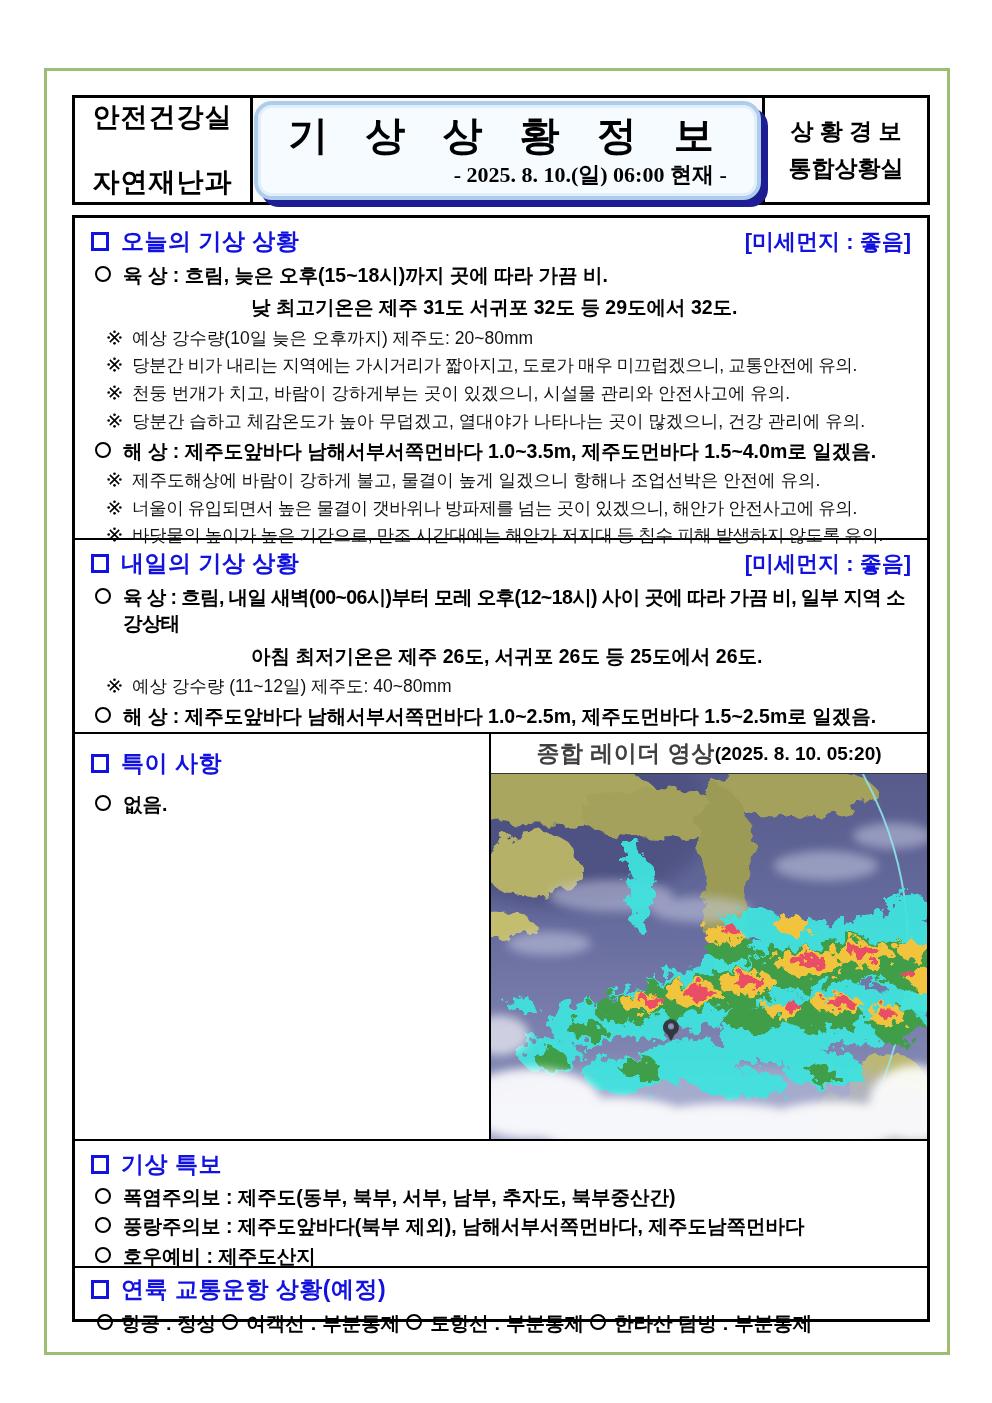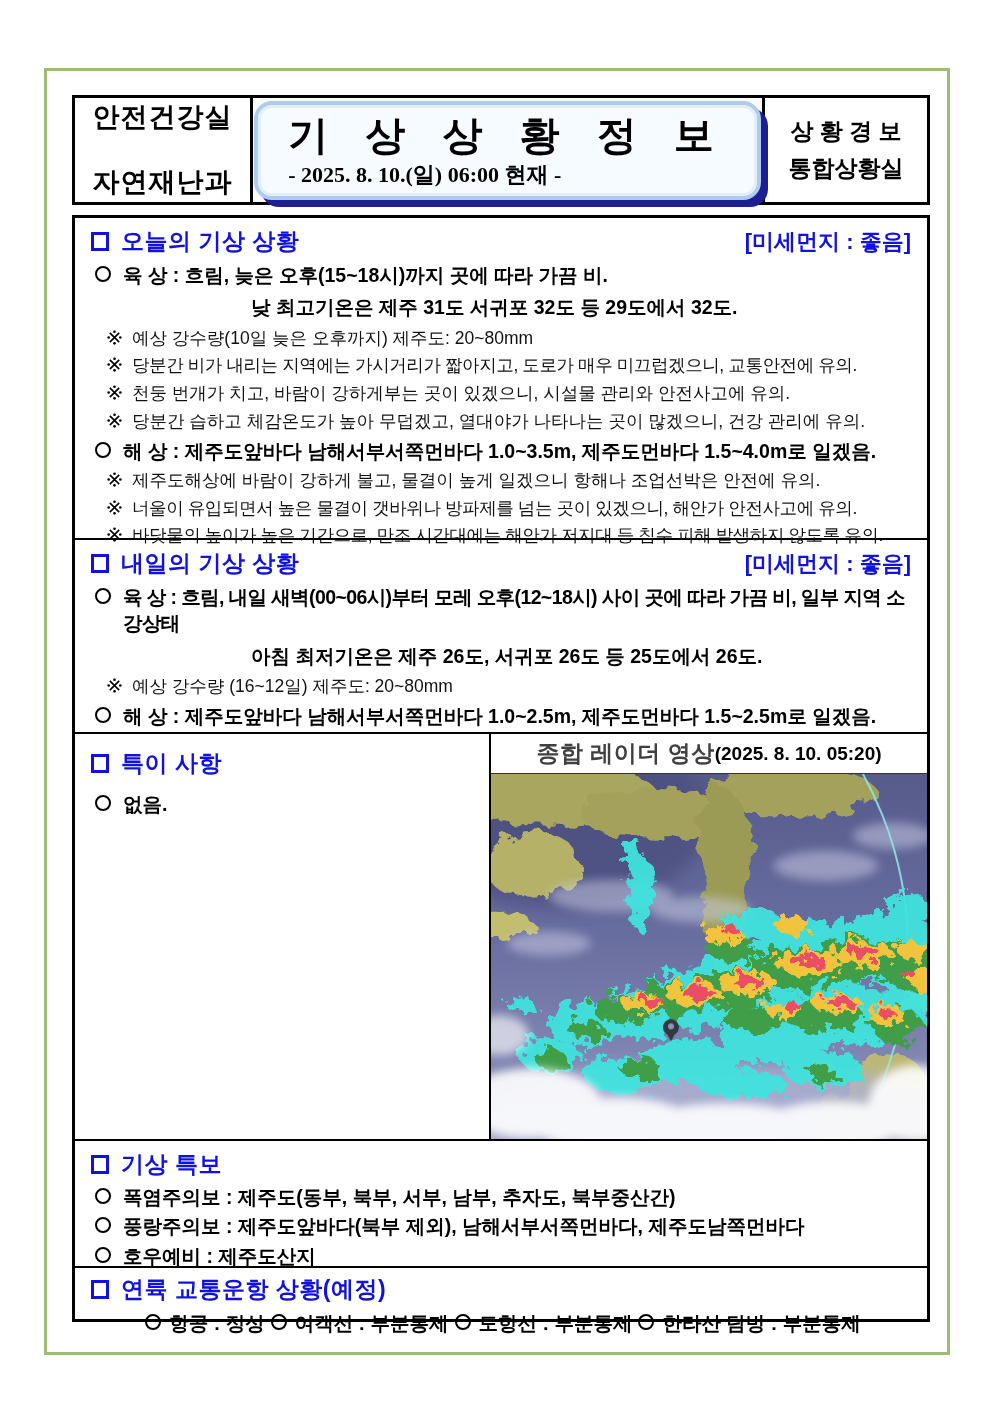--- a/index.html
+++ b/index.html
@@ -4,21 +4,21 @@
 <style>
   * { margin:0; padding:0; box-sizing:border-box; }
   body { background:#fff; font-family:"Liberation Sans","DejaVu Sans",sans-serif; }
   .page { position:relative; width:992px; height:1403px; background:#fff; overflow:hidden; }
   .green-frame { position:absolute; left:44px; top:68px; width:906px; height:1287px; border:3px solid #9dbd72; }
 
   
   .hdr { position:absolute; left:72px; top:95px; width:858px; height:110px; border:3px solid #000; display:flex; background:#fff; }
   .hdr-left { width:178px; border-right:3px solid #000; display:flex; flex-direction:column; justify-content:space-between; align-items:center; font-size:27px; font-weight:bold; line-height:1.45; letter-spacing:1px; }
   .hdr-center { flex:1; border-right:3px solid #000; background:#fafafa; display:flex; align-items:center; justify-content:center; }
-  .title-box { border-radius:18px; background:#f6fbff; border:4px solid #aecdec; box-shadow:7px 7px 0 #1d1d94, inset 0 0 0 3px #e2effb; padding:3px 30px 6px; text-align:left; }
+  .title-box { border-radius:18px; background:#f6fbff; border:4px solid #aecdec; box-shadow:7px 7px 0 #1d1d94, inset 0 0 0 3px #e2effb; padding:3px 30px 6px; text-align:right; }
   .main-title { font-size:40px; font-weight:bold; letter-spacing:13px; color:#000; white-space:nowrap; }
   .sub-title { font-family:"Liberation Serif","DejaVu Serif",serif; font-size:22px; font-weight:bold; color:#000; margin-top:-3px; white-space:nowrap; }
   .hdr-right { width:162px; display:flex; flex-direction:column; justify-content:center; align-items:center; font-size:23px; font-weight:bold; line-height:1.6; }
 
   
   .main { position:absolute; left:72px; top:215px; width:858px; border:3px solid #000; background:#fff; }
   .row { border-top:2px solid #000; padding:6px 12px 4px 14px; }
   .row:first-child { border-top:none; }
 
   .sec-head { display:flex; align-items:center; justify-content:space-between; margin:2px 0 4px; }
@@ -37,21 +37,21 @@
   
   .row-split { display:flex; padding:0; }
   .split-left { flex:1; border-right:2px solid #000; padding:6px 10px 4px 14px; }
   .split-right { width:436px; }
   .radar-title { height:39px; display:flex; align-items:center; justify-content:center; white-space:nowrap; background:#fff; }
   .radar-title .blue { color:#404040; font-weight:bold; font-size:23px; letter-spacing:0.5px; }
   .radar-title .time { color:#000; font-weight:bold; font-size:19px; }
   .radar-img { display:block; width:436px; height:366px; border-top:1px solid #333; }
 
   
-  .transport-items { display:flex; justify-content:center; padding:1px 6px 3px 2px; }
+  .transport-items { display:flex; justify-content:flex-start; padding:1px 6px 3px 2px; }
   .transport-items .ln { margin:2px 0; white-space:nowrap; }
   .transport-items .circ { margin-right:8px; }
 </style>
 </head>
 <body>
 
 <div class="page">
   <div class="green-frame"></div>
 
   <div class="hdr">
@@ -176,21 +176,21 @@
         </div>
       <div class="ln-ind">아침 최저기온은 제주 26도, 서귀포 26도 등 25도에서 26도.</div>
       <div class="note">
           <svg class="refmark" viewBox="0 0 16 16">
             <path d="M3,3 L13,13 M13,3 L3,13" stroke="#000" stroke-width="1.7" fill="none"></path>
             <circle cx="8" cy="1.8" r="1.4"></circle>
             <circle cx="8" cy="14.2" r="1.4"></circle>
             <circle cx="1.8" cy="8" r="1.4"></circle>
             <circle cx="14.2" cy="8" r="1.4"></circle>
           </svg>
-          <span>예상 강수량 (16~12일) 제주도: 20~80mm</span>
+          <span>예상 강수량 (11~12일) 제주도: 40~80mm</span>
         </div>
       <div class="ln">
           <span class="circ"></span>
           <span>해 상 : 제주도앞바다 남해서부서쪽먼바다 1.0~2.5m, 제주도먼바다 1.5~2.5m로 일겠음.</span>
         </div>
     </div>
 
     <div class="row row-split" style="height:407px;">
       <div class="split-left">
         <div class="sec-head" style="margin-top:8px;">

